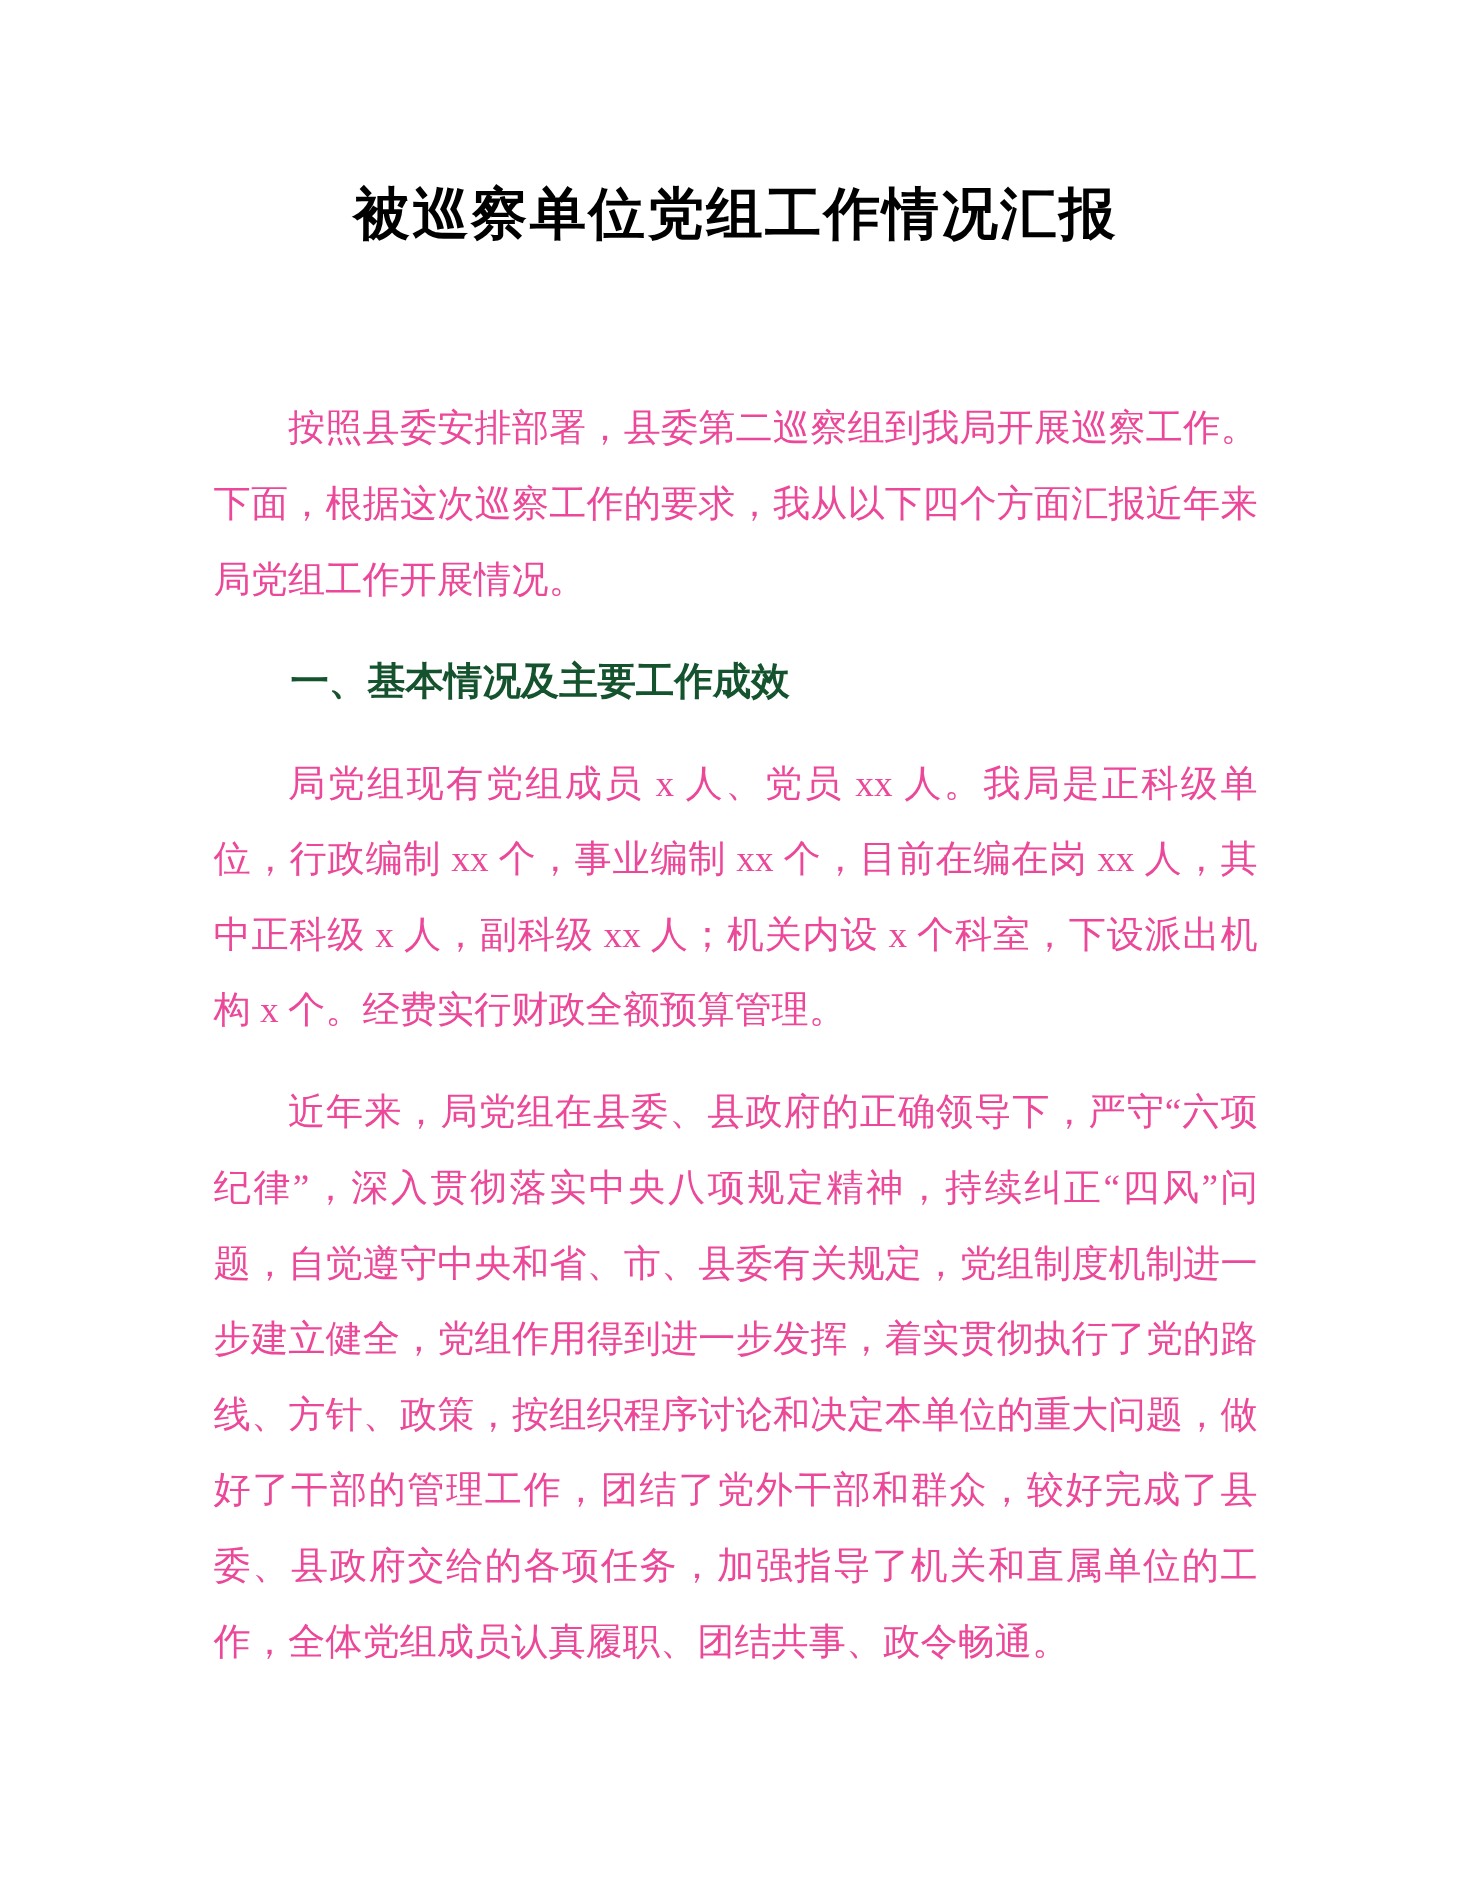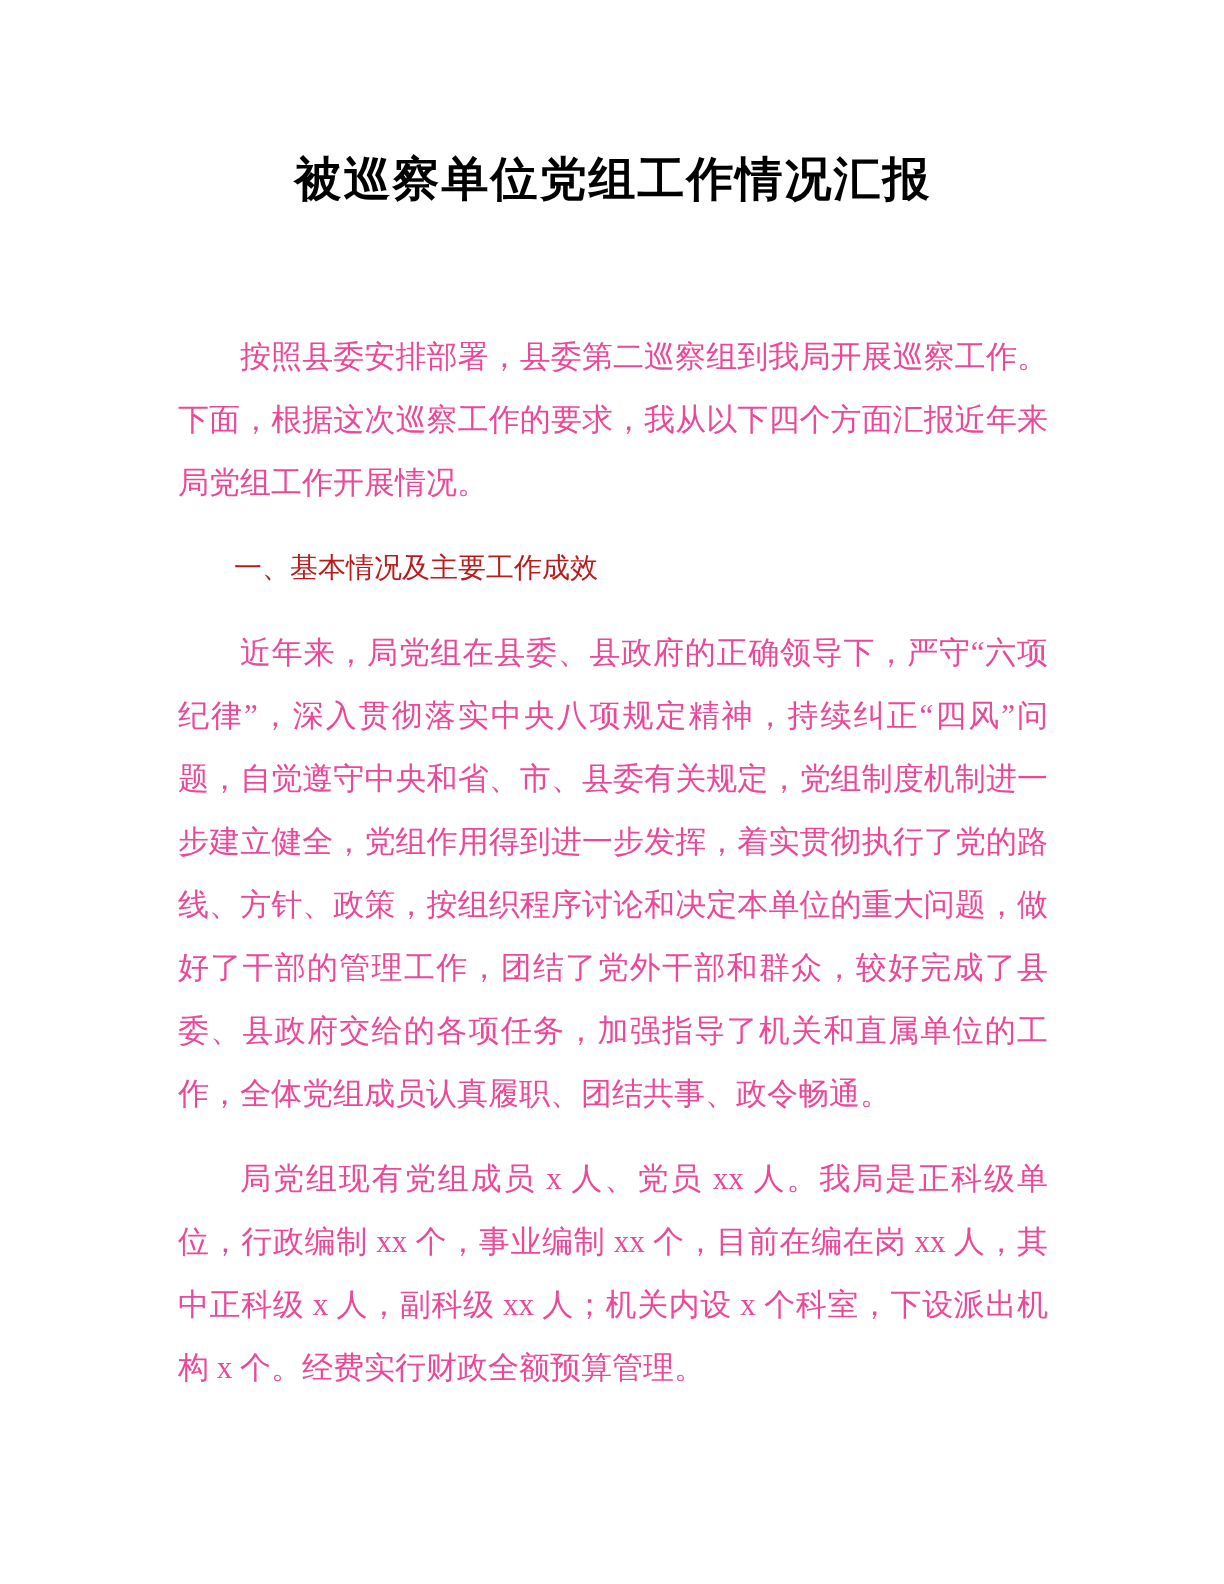--- a/index.html
+++ b/index.html
@@ -32,34 +32,34 @@
     margin: 0 0 22px 0;
     font-size: 31px;
     line-height: 63px;
     text-align: justify;
     text-indent: 2em;
     color: #ec4899;
     font-weight: normal;
   }
   .section-heading {
     margin: 0 0 22px 0;
-    font-size: 28px;
+    font-size: 32px;
     line-height: 63px;
-    font-weight: normal;
+    font-weight: bold;
     text-indent: 2em;
     font-family: "Liberation Sans", "DejaVu Sans", sans-serif;
-    color: #b91c1c;
+    color: #14532d;
   }
 </style>
 </head>
 <body>
 
 <div class="page">
   <h1 class="doc-title">被巡察单位党组工作情况汇报</h1>
 
   <p class="body-para">按照县委安排部署，县委第二巡察组到我局开展巡察工作。下面，根据这次巡察工作的要求，我从以下四个方面汇报近年来局党组工作开展情况。</p>
 
   <h2 class="section-heading">一、基本情况及主要工作成效</h2>
 
+  <p class="body-para">局党组现有党组成员 x 人、党员 xx 人。我局是正科级单位，行政编制 xx 个，事业编制 xx 个，目前在编在岗 xx 人，其中正科级 x 人，副科级 xx 人；机关内设 x 个科室，下设派出机构 x 个。经费实行财政全额预算管理。</p>
+
   <p class="body-para">近年来，局党组在县委、县政府的正确领导下，严守“六项纪律”，深入贯彻落实中央八项规定精神，持续纠正“四风”问题，自觉遵守中央和省、市、县委有关规定，党组制度机制进一步建立健全，党组作用得到进一步发挥，着实贯彻执行了党的路线、方针、政策，按组织程序讨论和决定本单位的重大问题，做好了干部的管理工作，团结了党外干部和群众，较好完成了县委、县政府交给的各项任务，加强指导了机关和直属单位的工作，全体党组成员认真履职、团结共事、政令畅通。</p>
-
-  <p class="body-para">局党组现有党组成员 x 人、党员 xx 人。我局是正科级单位，行政编制 xx 个，事业编制 xx 个，目前在编在岗 xx 人，其中正科级 x 人，副科级 xx 人；机关内设 x 个科室，下设派出机构 x 个。经费实行财政全额预算管理。</p>
 </div>
 
 </body></html>

